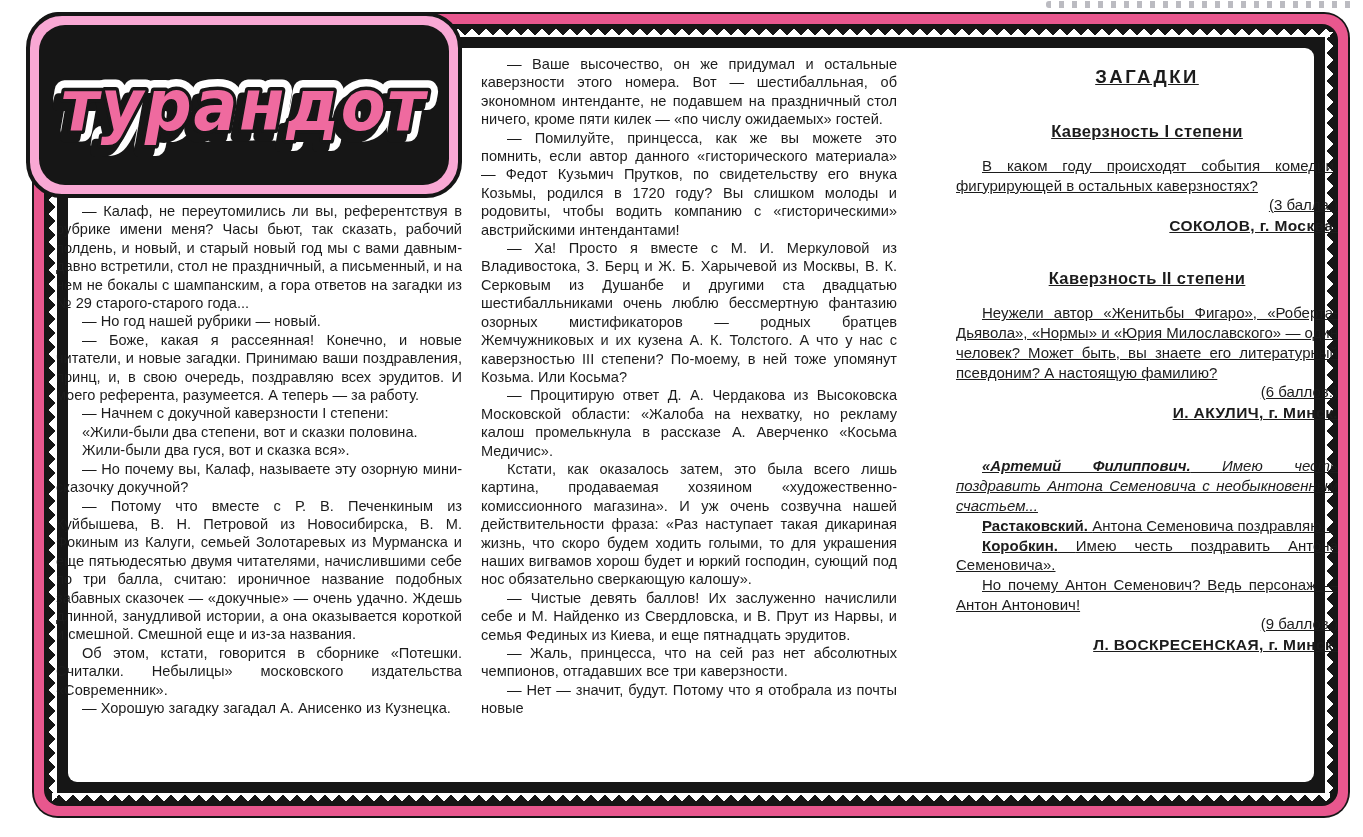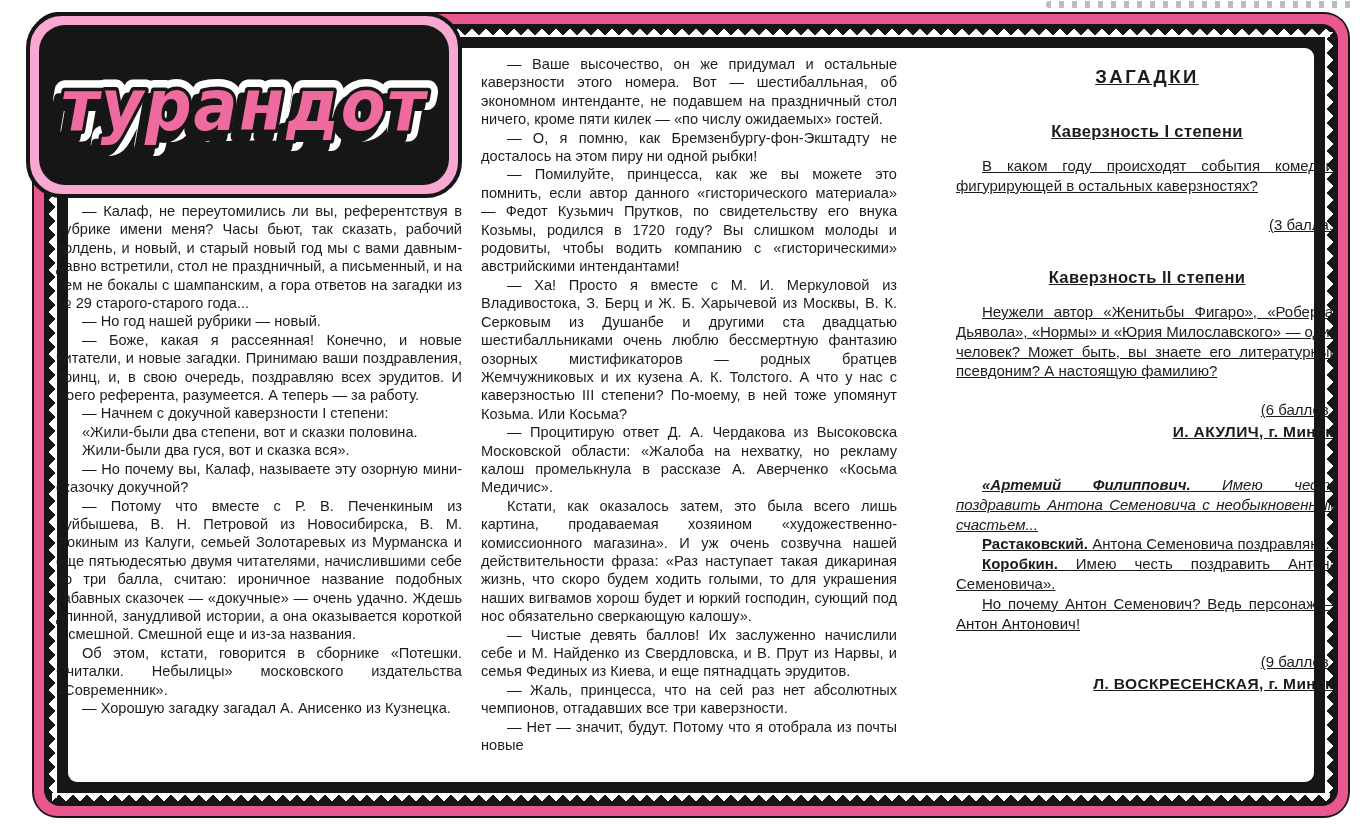--- a/index.html
+++ b/index.html
@@ -56,21 +56,21 @@
   .col2{left:481px;top:55px;width:416px;}
   .col3{left:956px;top:66px;width:382px;text-decoration:underline;}
 
   
   .r-title{margin:0;text-align:center;font-size:18.5px;font-weight:bold;
            letter-spacing:2.5px;}
   .rsec{margin-top:34px;}
   .r-head{margin:0 0 15px;text-align:center;font-size:16.5px;font-weight:bold;
           letter-spacing:.4px;}
   .col3 p.q{font-size:15px;line-height:19.8px;}
-  .col3 p.pts{margin-top:20px;text-align:right;text-indent:0;font-size:15px;}
+  .col3 p.pts{margin-top:0;text-align:right;text-indent:0;font-size:15px;}
   .col3 p.auth{margin-top:3px;text-align:right;text-indent:0;font-size:15.5px;
                font-weight:bold;letter-spacing:.4px;}
   .q .ld{font-weight:bold;}
   .qi{font-style:italic;}
 </style>
 </head>
 <body>
 
 <div class="frame">
   <div class="f-pink"></div>
@@ -103,37 +103,37 @@
   <p>«Жили-были два степени, вот и сказки половина.</p>
   <p>Жили-были два гуся, вот и сказка вся».</p>
   <p>— Но почему вы, Калаф, называете эту озорную мини-сказочку докучной?</p>
   <p>— Потому что вместе с Р. В. Печенкиным из Куйбышева, В. Н. Петровой из Новосибирска, В. М. Фокиным из Калуги, семьей Золотаревых из Мурманска и еще пятьюдесятью двумя читателями, начислившими себе по три балла, считаю: ироничное название подобных забавных сказочек — «докучные» — очень удачно. Ждешь длинной, занудливой истории, а она оказывается короткой и смешной. Смешной еще и из-за названия.</p>
   <p>Об этом, кстати, говорится в сборнике «Потешки. Считалки. Небылицы» московского издательства «Современник».</p>
   <p>— Хорошую загадку загадал А. Анисенко из Кузнецка.</p>
 </div>
 
 <div class="col col2">
   <p>— Ваше высочество, он же придумал и остальные каверзности этого номера. Вот — шестибалльная, об экономном интенданте, не подавшем на праздничный стол ничего, кроме пяти килек — «по числу ожидаемых» гостей.</p>
-  <p>— О, я помню, как Бремзенбургу-фон-Экштадту не досталось на этом пиру ни одной рыбки!</p>
   <p>— Помилуйте, принцесса, как же вы можете это помнить, если автор данного «гисторического материала» — Федот Кузьмич Прутков, по свидетельству его внука Козьмы, родился в 1720 году? Вы слишком молоды и родовиты, чтобы водить компанию с «гисторическими» австрийскими интендантами!</p>
   <p>— Ха! Просто я вместе с М. И. Меркуловой из Владивостока, З. Берц и Ж. Б. Харычевой из Москвы, В. К. Серковым из Душанбе и другими ста двадцатью шестибалльниками очень люблю бессмертную фантазию озорных мистификаторов — родных братцев Жемчужниковых и их кузена А. К. Толстого. А что у нас с каверзностью III степени? По-моему, в ней тоже упомянут Козьма. Или Косьма?</p>
   <p>— Процитирую ответ Д. А. Чердакова из Высоковска Московской области: «Жалоба на нехватку, но рекламу калош промелькнула в рассказе А. Аверченко «Косьма Медичис».</p>
   <p>Кстати, как оказалось затем, это была всего лишь картина, продаваемая хозяином «художественно-комиссионного магазина». И уж очень созвучна нашей действительности фраза: «Раз наступает такая дикариная жизнь, что скоро будем ходить голыми, то для украшения наших вигвамов хорош будет и юркий господин, сующий под нос обязательно сверкающую калошу».</p>
   <p>— Чистые девять баллов! Их заслуженно начислили себе и М. Найденко из Свердловска, и В. Прут из Нарвы, и семья Фединых из Киева, и еще пятнадцать эрудитов.</p>
   <p>— Жаль, принцесса, что на сей раз нет абсолютных чемпионов, отгадавших все три каверзности.</p>
   <p>— Нет — значит, будут. Потому что я отобрала из почты новые</p>
 </div>
 
 <div class="col col3">
   <h2 class="r-title">ЗАГАДКИ</h2>
 
   <section class="rsec">
     <h3 class="r-head">Каверзность I степени</h3>
     <p class="q">В каком году происходят события комедии, фигурирующей в остальных каверзностях?</p>
     <p class="pts">(3 балла.)</p>
+    <p class="auth">СОКОЛОВ, г. Москва.</p>
   </section>
 
   <section class="rsec">
     <h3 class="r-head">Каверзность II степени</h3>
     <p class="q">Неужели автор «Женитьбы Фигаро», «Роберта-Дьявола», «Нормы» и «Юрия Милославского» — один человек? Может быть, вы знаете его литературный псевдоним? А настоящую фамилию?</p>
     <p class="pts">(6 баллов.)</p>
     <p class="auth">И. АКУЛИЧ, г. Минск.</p>
   </section>
 
   <section class="rsec">

